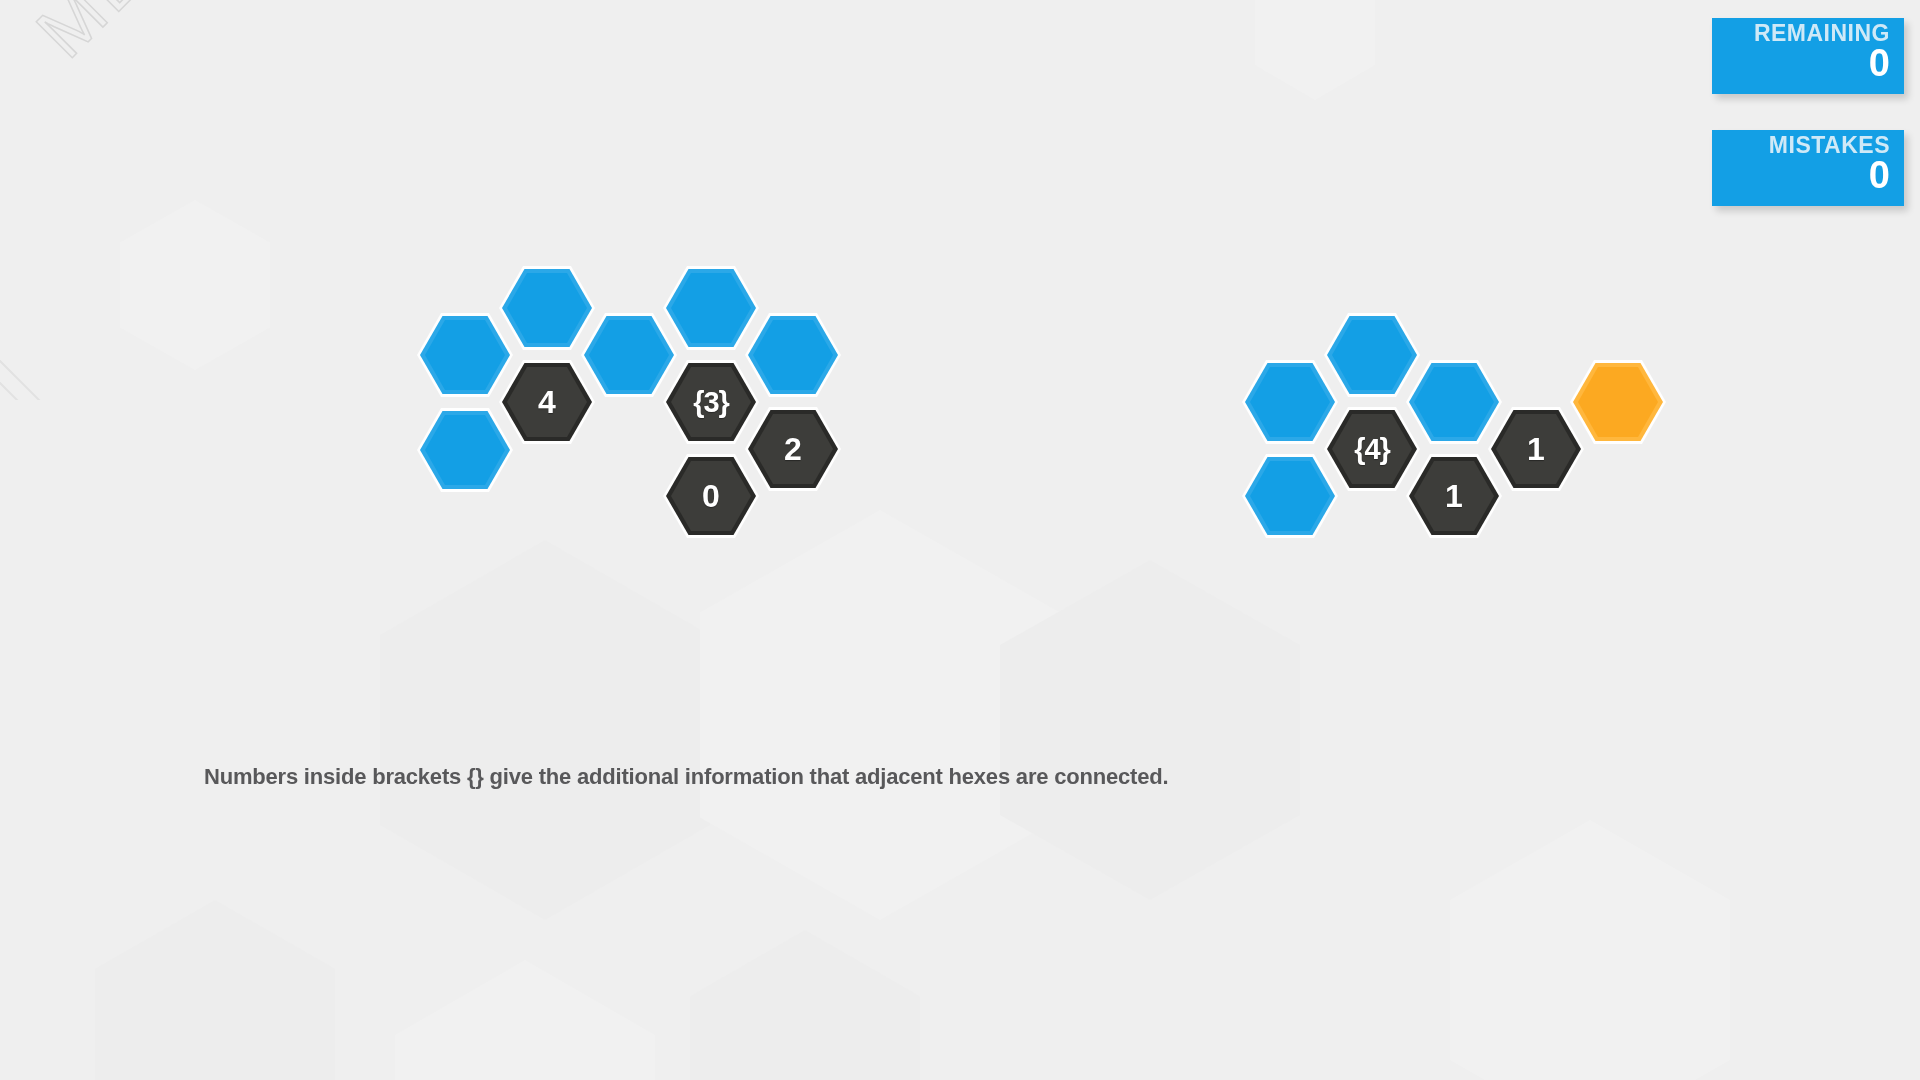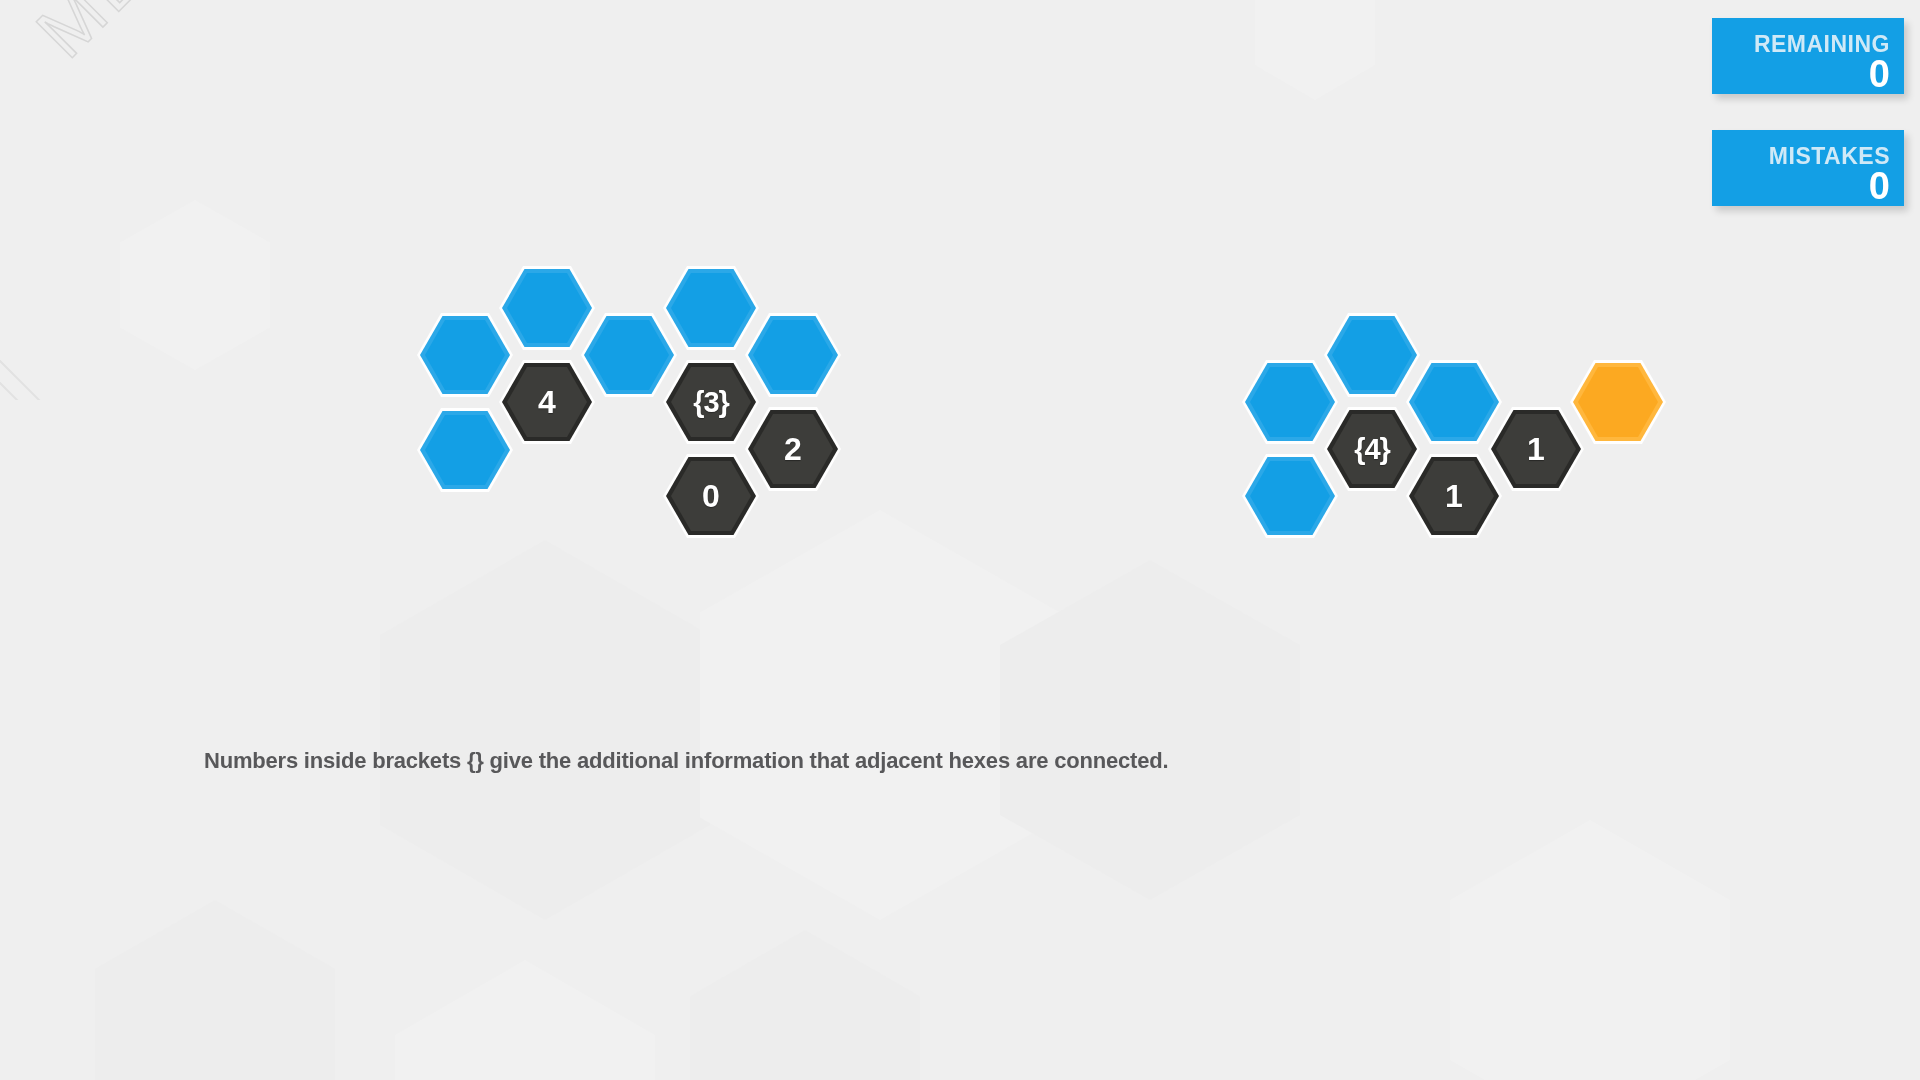--- a/index.html
+++ b/index.html
@@ -51,21 +51,21 @@
     transform-origin:left top;
   }
 
   
   .hud-panel {
     position:absolute;
     width:192px; height:76px;
     background:#139fe5;
     box-shadow:4px 5px 7px rgba(0,0,0,0.16);
     text-align:right;
-    padding:14px 14px 0 0;
+    padding:3px 14px 0 0;
   }
   .hud-label {
     display:block;
     font-size:23px; font-weight:700;
     color:#cfe9f7;
     line-height:25px;
     letter-spacing:0.5px;
   }
   .hud-value {
     display:block;
@@ -113,21 +113,21 @@
   
   .hex.orange .face  { background:#ffb73d; }
   .hex.orange .inner { background:#fca921; }
   
   .hex.dark .face  { background:#2a2a28; }
   .hex.dark .inner { background:#3d3d3a; }
 
   
   #instruction {
     position:absolute;
-    left:204px; top:748px;
+    left:204px; top:764px;
     font-size:22px;
     font-weight:700;
     color:#58585a;
     letter-spacing:-0.2px;
     white-space:nowrap;
   }
 </style>
 </head>
 <body>
 

